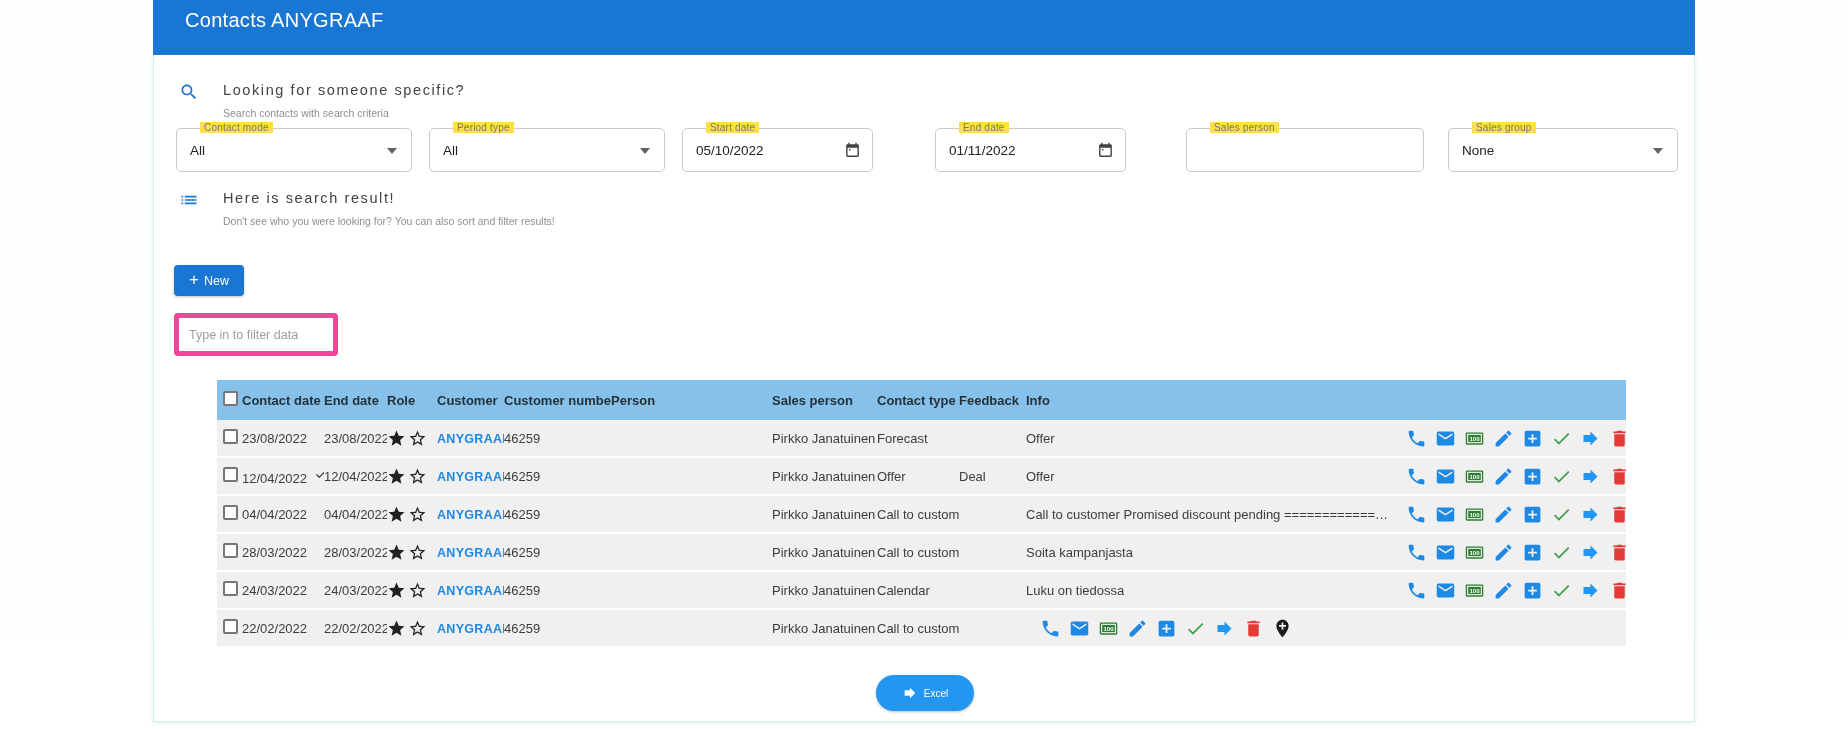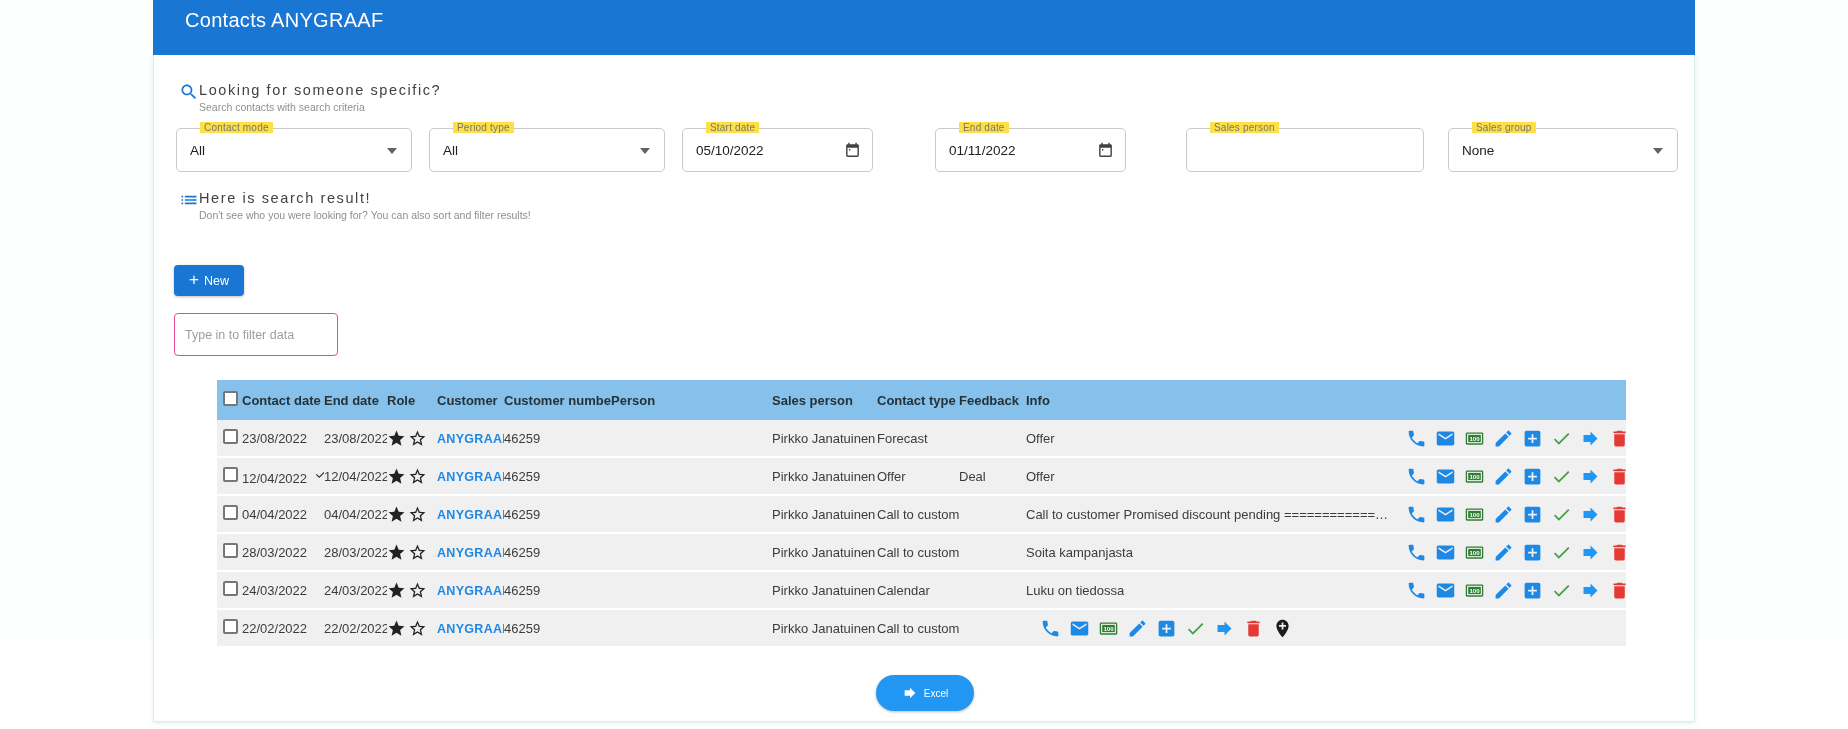--- a/index.html
+++ b/index.html
@@ -8,24 +8,24 @@
 
   
   .appbar { position:absolute; left:153px; top:0; width:1542px; height:55px; background:#1976d2; }
   .appbar-title { color:#ffffff; font-size:20px; font-weight:400; letter-spacing:.3px; padding:9px 0 0 32px; }
 
   
   .card { position:absolute; left:153px; top:55px; width:1542px; height:667px; background:#ffffff;
           border:1px solid #d5f0e7; border-top:none; box-shadow:0 1px 4px rgba(120,190,170,.25); }
 
   
-  .section-head { position:absolute; left:25px; display:flex; align-items:flex-start; gap:0; }
+  .section-head { position:absolute; left:25px; display:flex; align-items:flex-start; gap:24px; }
   .sh-search { top:27px; } .sh-results { top:135px; }
   .sh-title { font-size:14.5px; font-weight:500; color:#424242; letter-spacing:1.6px; }
-  .sh-sub { font-size:10.5px; color:#8f8f8f; margin-top:3px; }
+  .sh-sub { font-size:10.5px; color:#8f8f8f; margin-top:9px; }
   .sh-icon { width:20px; height:20px; margin-top:0; flex:0 0 auto; }
 
   
   .field { position:absolute; top:73px; height:44px; border:1px solid #c9c9c9; border-radius:5px; background:#fff; }
   .flabel { position:absolute; top:-7px; left:23px; background:#fde047; padding:0 4px; font-size:10px; color:#757575; letter-spacing:.2px; white-space:nowrap; }
   .fvalue { position:absolute; left:13px; top:14px; font-size:13.5px; color:#212121; }
   .arrow-down { position:absolute; right:14px; top:19px; width:0; height:0; border-left:5px solid transparent; border-right:5px solid transparent; border-top:6px solid #5f6368; }
   .cal-icon { position:absolute; right:11px; top:13px; width:17px; height:17px; }
   .f0 { left:22px;  width:236px; }
   .f1 { left:275px; width:236px; }
@@ -34,21 +34,21 @@
   .f4 { left:1032px; width:238px; }
   .f5 { left:1294px; width:230px; }
 
   
   .btn-new { position:absolute; left:20px; top:210px; width:70px; height:31px; background:#1976d2; color:#fff;
              border:none; border-radius:4px; font-family:inherit; font-size:12.5px; font-weight:500; cursor:pointer;
              display:flex; align-items:center; justify-content:center; gap:5px; box-shadow:0 1px 3px rgba(0,0,0,.25); }
   .btn-new .plus { font-size:17px; font-weight:400; line-height:1; margin-top:-2px; }
 
   
-  .filter-input { position:absolute; left:20px; top:258px; width:164px; height:43px; border:1px solid #ec4899; border-radius:4px;
+  .filter-input { position:absolute; left:20px; top:258px; width:164px; height:43px; border:5px solid #ec4899; border-radius:4px;
                   padding:0 10px; font-family:inherit; font-size:12.5px; color:#424242; outline:none; }
   .filter-input::placeholder { color:#9e9e9e; }
 
   
   .tbl { position:absolute; left:15px; top:325px; width:1457px; font-size:13px; color:#3c3c3c;padding-left:48px; }
   .thead, .trow { display:grid; grid-template-columns:25px 82px 63px 50px 67px 107px 161px 105px 82px 67px 366px 1fr; align-items:center; }
   .thead { height:40px; background:#85c1ea; color:#263238; font-weight:700; font-size:13px; }
   .trow { height:38px; background:#f0f0f0; border-bottom:2px solid #ffffff; }
   .cell { overflow:hidden; white-space:nowrap; }
   .c-check { padding-left:6px; }

